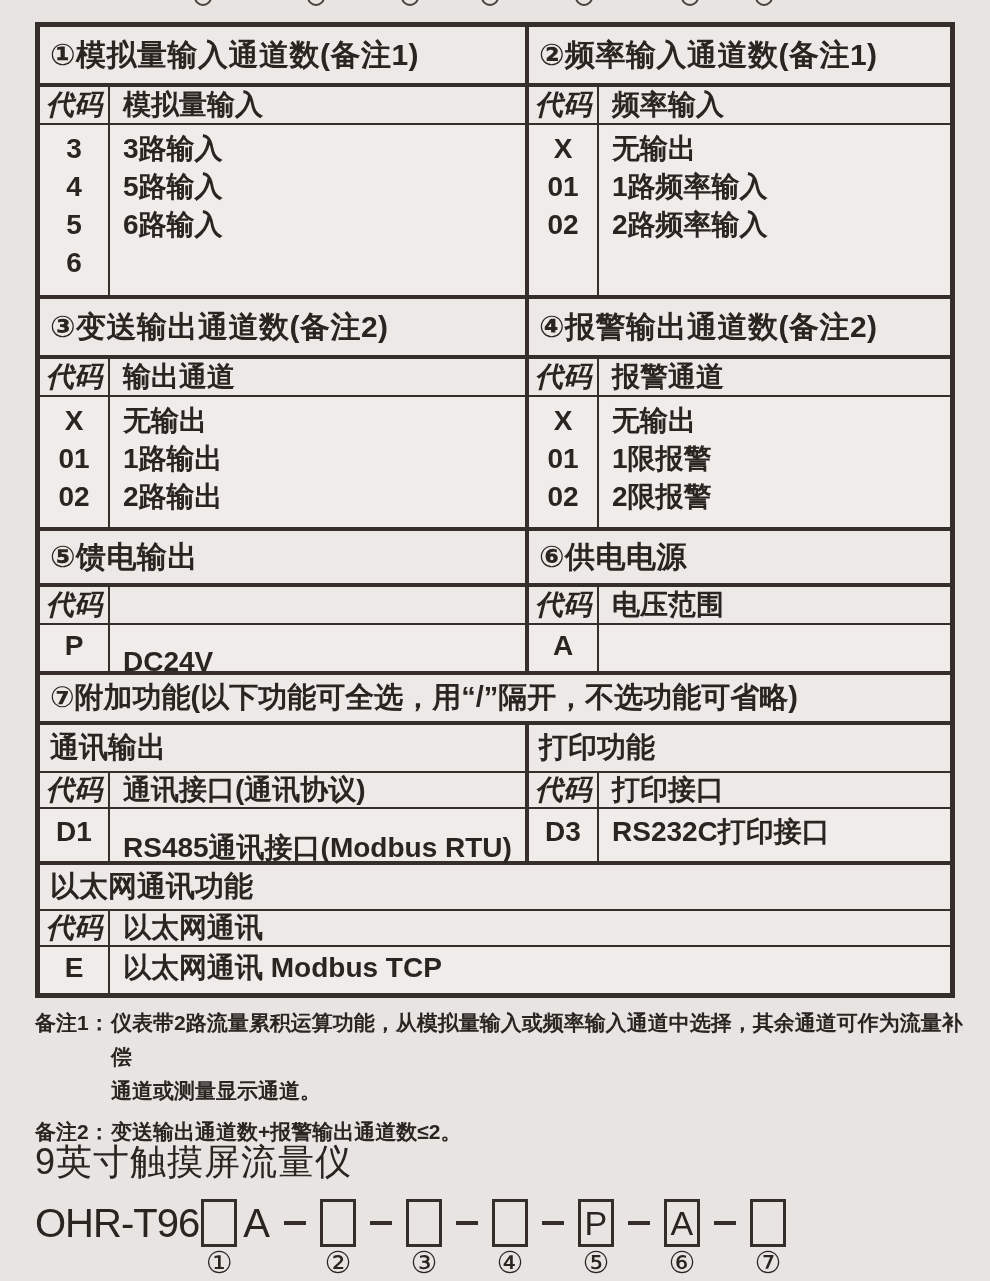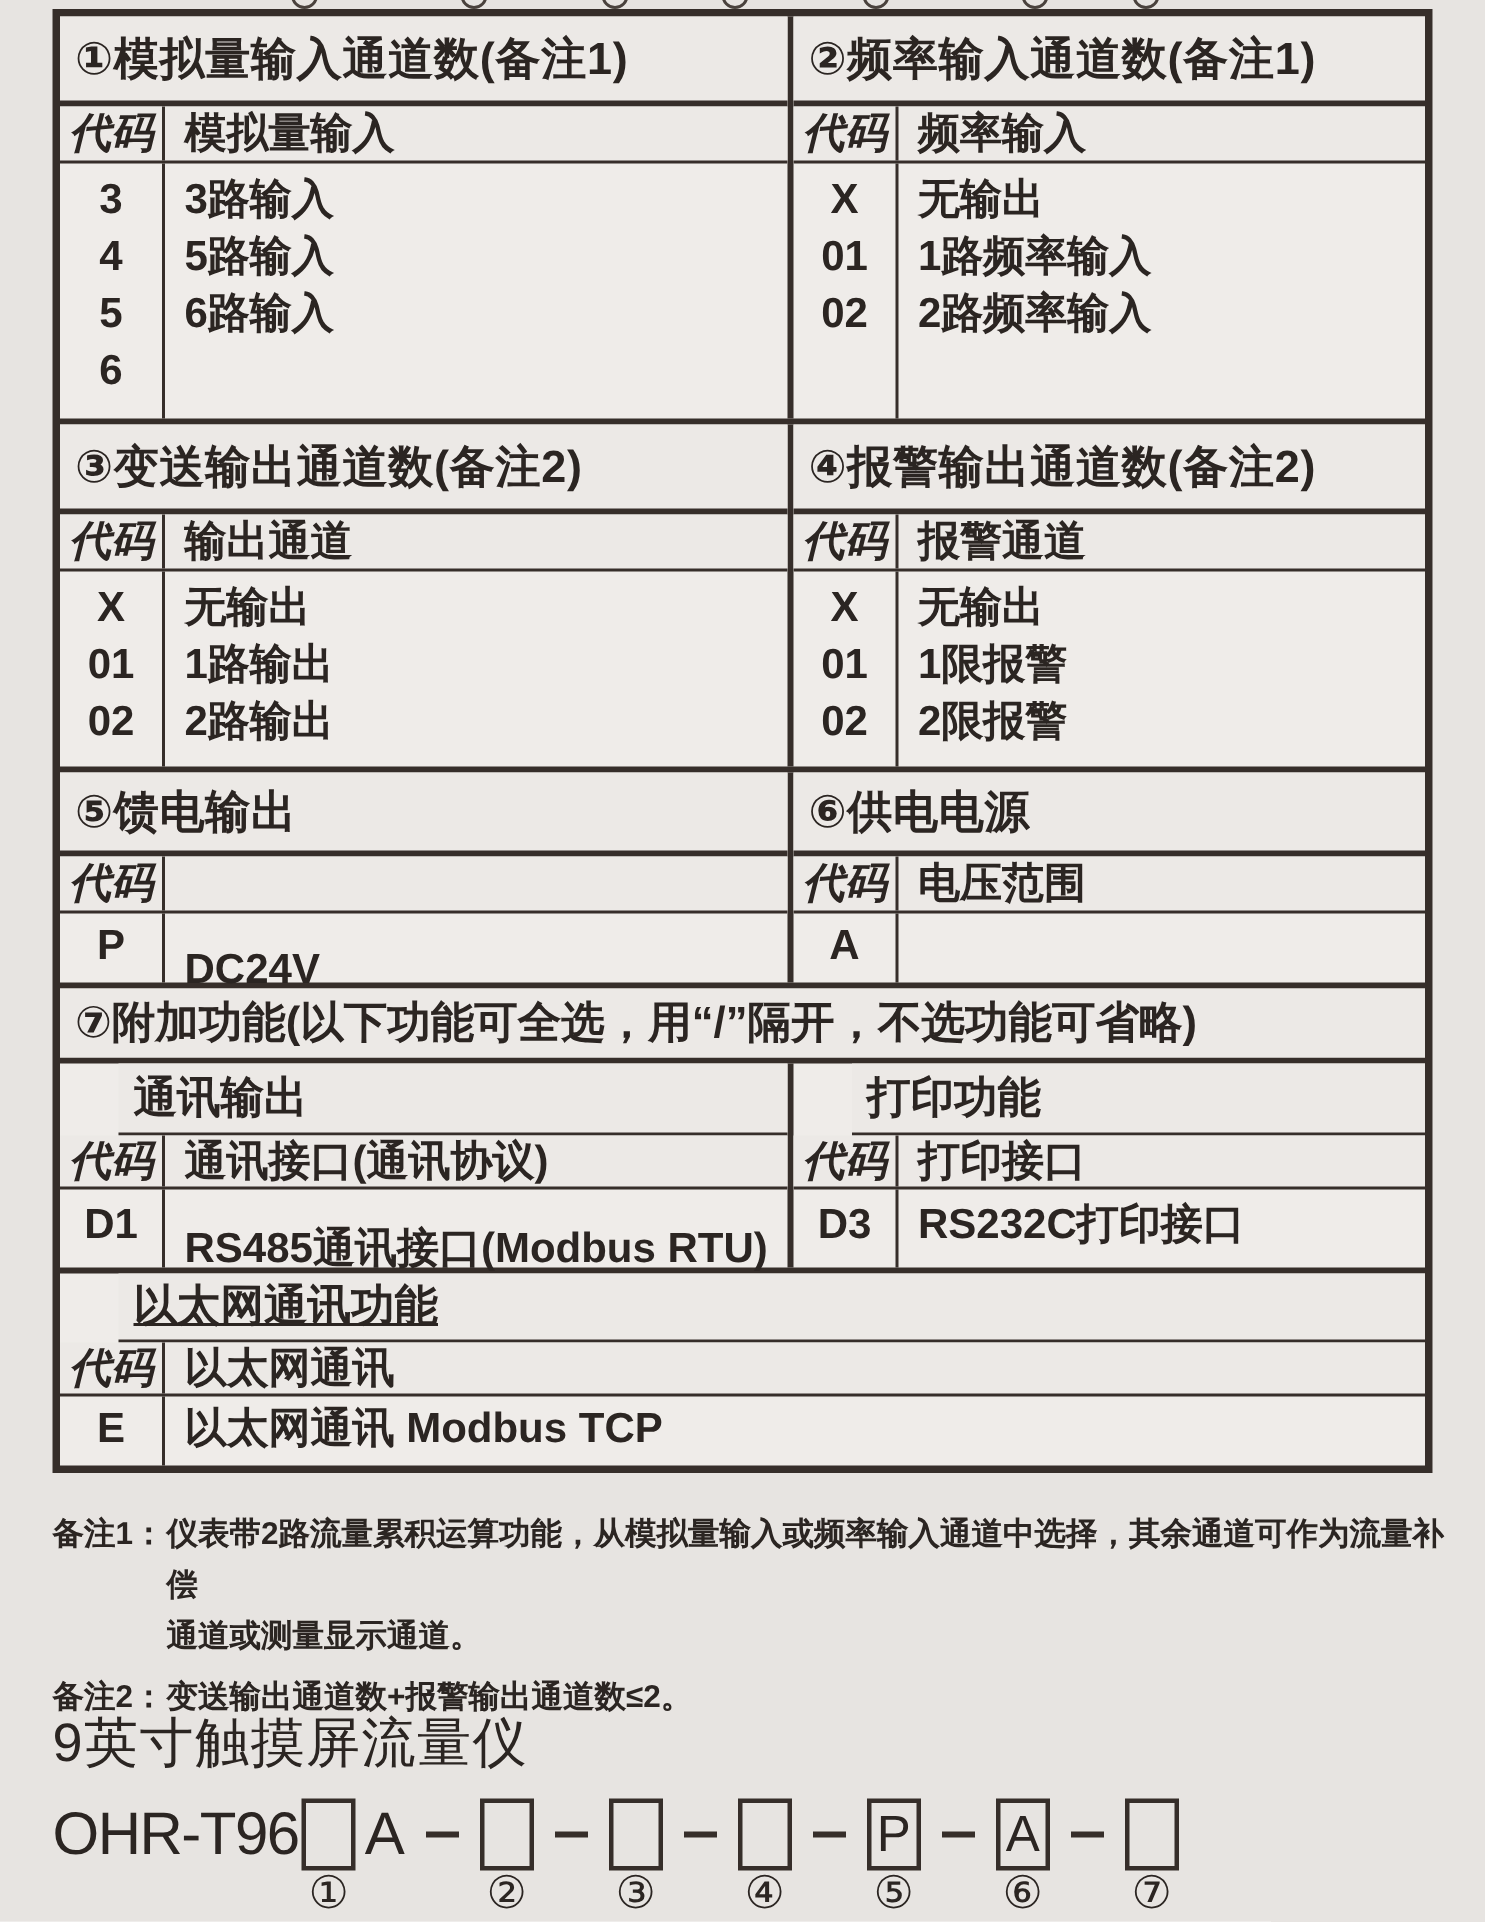--- a/index.html
+++ b/index.html
@@ -12,44 +12,44 @@
     overflow:hidden;
   }
   
   .arc{
     position:absolute;top:-12px;width:18px;height:18px;
     border:2.5px solid #4a423d;border-radius:50%;
     box-sizing:border-box;background:transparent;
   }
   
   .spec-table{
-    position:absolute;left:35px;top:6px;width:920px;
+    position:absolute;left:35px;top:22px;width:920px;
     box-sizing:border-box;
     border:5px solid #362e2a;
     background:#efece9;
     font-weight:700;font-size:28px;
   }
   .band{display:flex;}
   .band + .band{border-top:4px solid #362e2a;}
   .half-l{width:489px;flex:0 0 489px;border-right:4px solid #362e2a;box-sizing:border-box;}
   .half-r{flex:1;min-width:0;}
   .sec-title{
     height:56px;border-bottom:4px solid #362e2a;
     background:#ece9e6;
     display:flex;align-items:center;padding-left:10px;
     font-size:30px;letter-spacing:0.5px;white-space:nowrap;
   }
   .sec-title.short{height:52px;}
   .sec-title.full{height:46px;border-bottom:none;font-size:29px;letter-spacing:0;}
   .sub-title{
     height:46px;border-bottom:2.5px solid #362e2a;
     display:flex;align-items:center;padding-left:10px;
-    font-size:29px;background:#ece9e6;margin-left:39px;
-  }
-  .sub-title.low{height:44px;text-decoration:underline;}
+    font-size:29px;background:#ece9e6;
+  }
+  .sub-title.low{height:44px;}
   .colhdr{display:flex;border-bottom:2.5px solid #362e2a;height:36px;background:#ece9e6;}
   .colhdr.low{height:34px;}
   .code-col{width:70px;flex:0 0 70px;border-right:2.5px solid #362e2a;box-sizing:border-box;text-align:center;}
   .label-col{flex:1;min-width:0;padding-left:13px;box-sizing:border-box;}
   .colhdr .code-col{display:flex;align-items:center;justify-content:center;font-style:italic;}
   .colhdr .label-col{display:flex;align-items:center;white-space:nowrap;}
   .sec-body{display:flex;}
   .sec-body .code-col{padding-top:5px;}
   .sec-body .label-col{padding-top:5px;}
   .cell{height:38px;line-height:38px;white-space:nowrap;}

